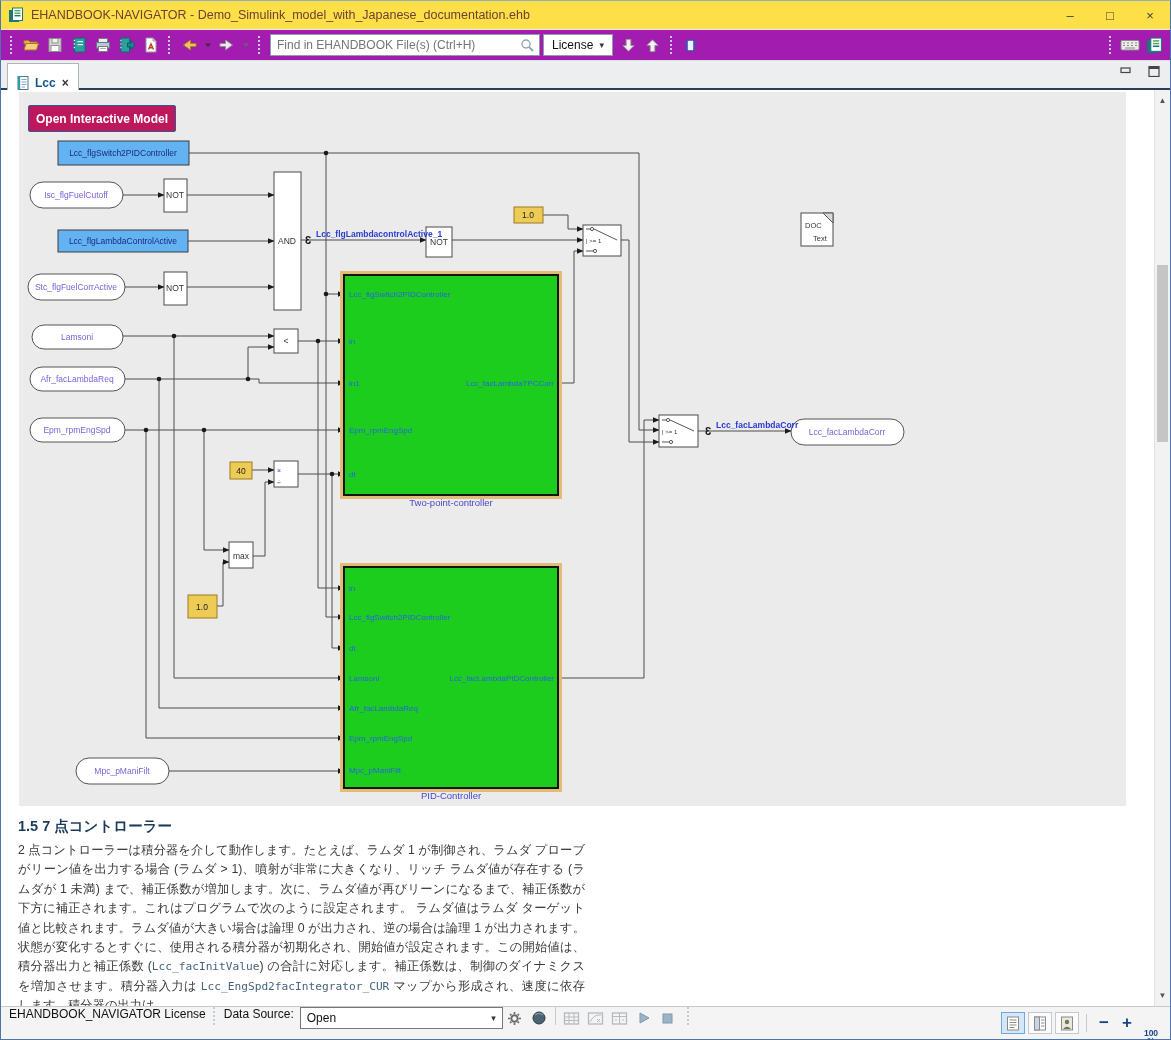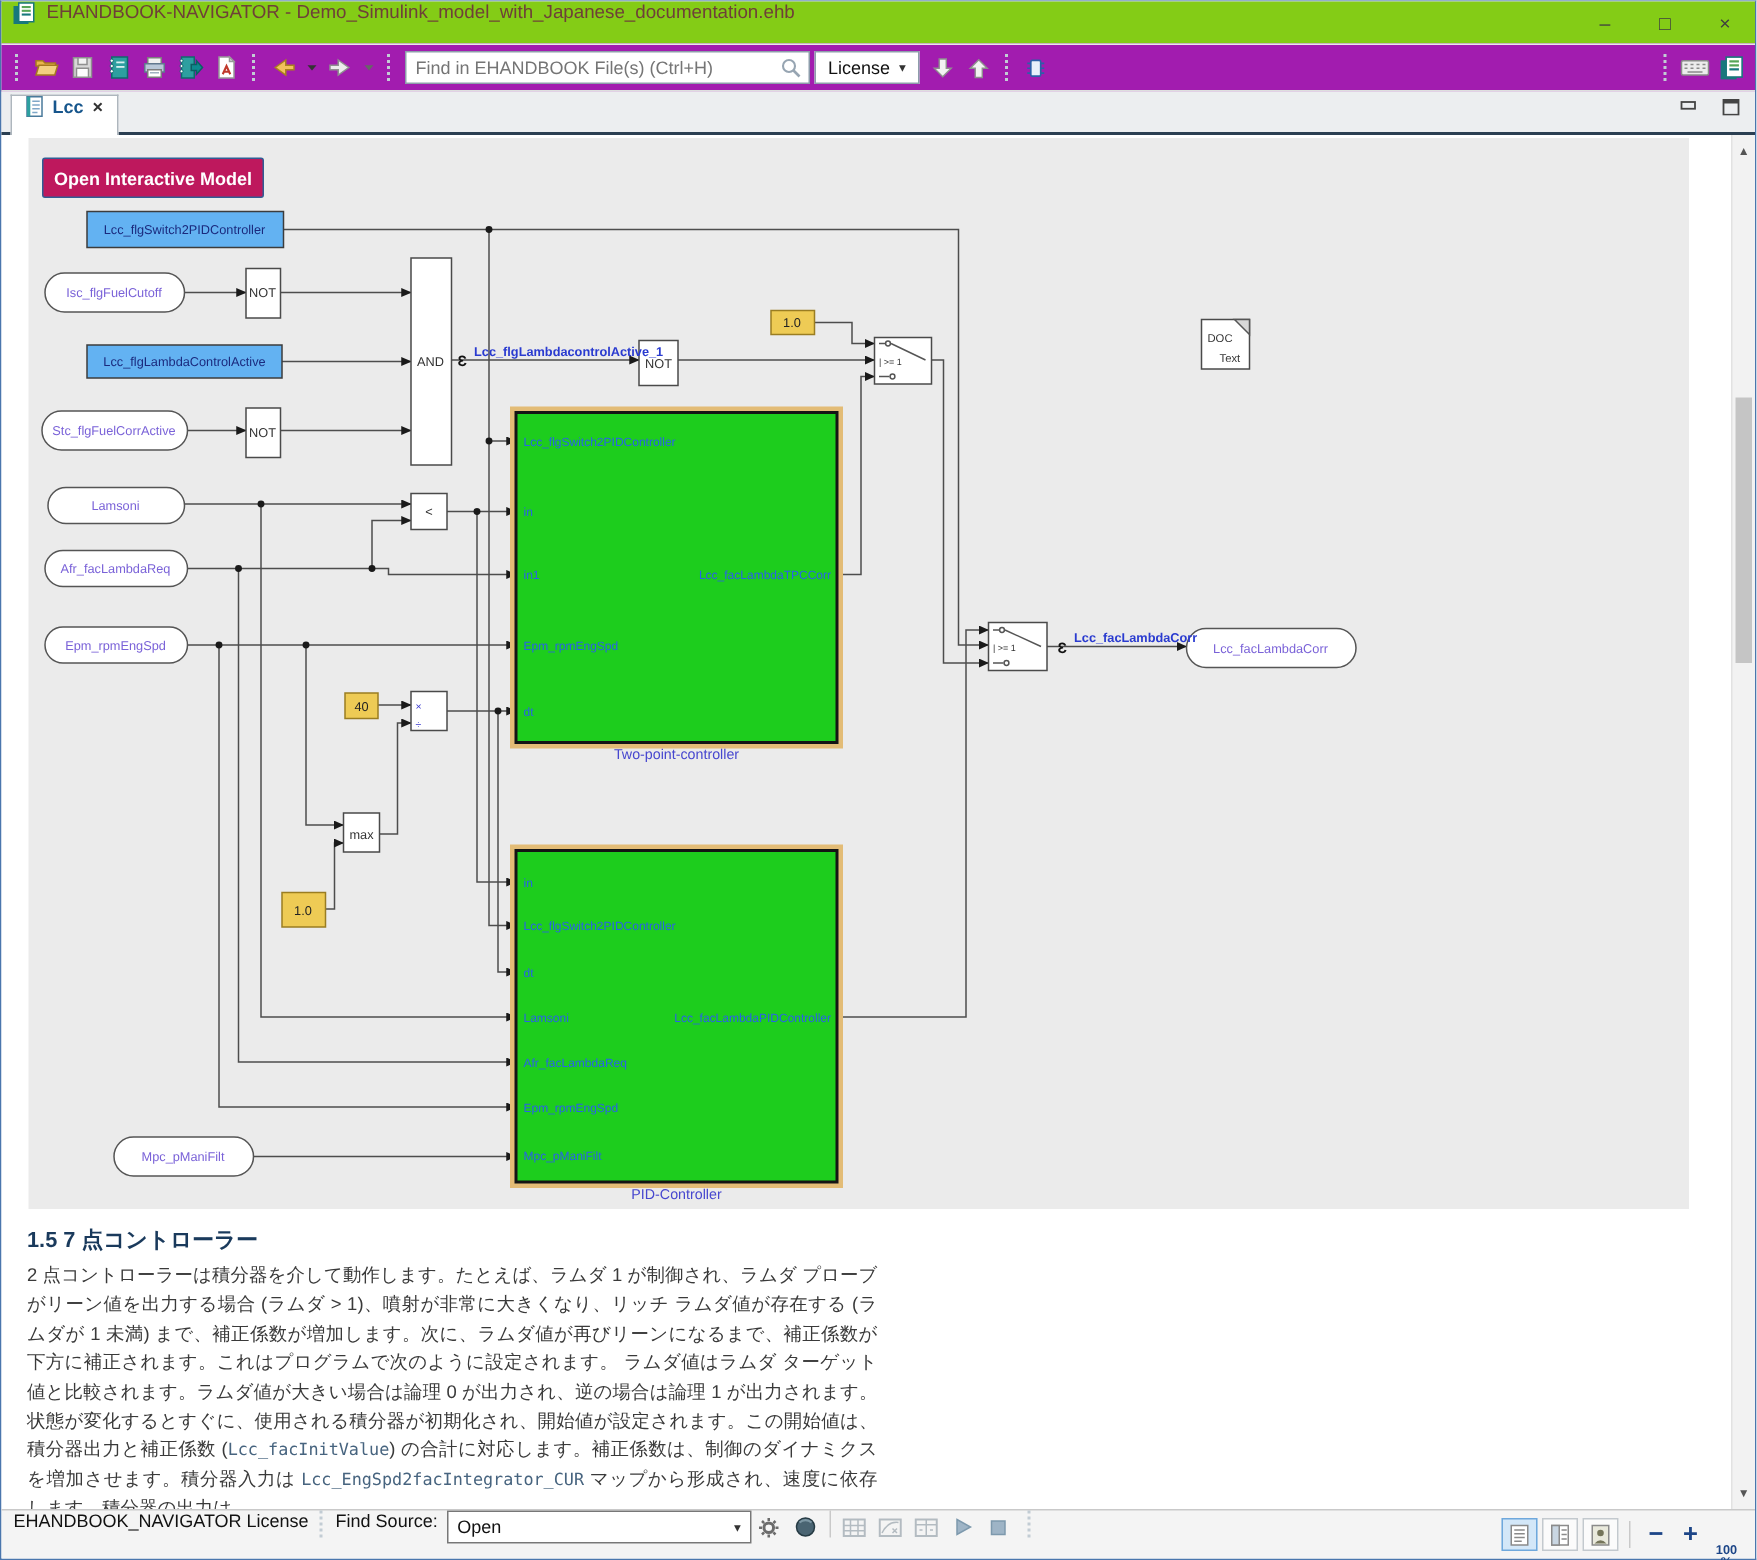--- a/index.html
+++ b/index.html
@@ -1,21 +1,21 @@
 <!DOCTYPE html>
 <html><head>
 <meta charset="utf-8">
 <style>
   * { margin:0; padding:0; box-sizing:border-box; }
   html,body { width:1171px; height:1040px; }
   body { font-family:"Liberation Sans",sans-serif; background:#fff; overflow:hidden; }
   .window { width:1171px; height:1040px; border:1px solid #4a76ad; border-top:1px solid #93aecb; display:flex; flex-direction:column; background:#fff; }
 
   
-  .titlebar { height:28px; display:flex; padding-left:7px; background:#84cc16; }
+  .titlebar { height:28px; display:flex; align-items:center; padding-left:7px; background:#fde047; }
   .title-text { font-size:12.5px; color:#6e4038; margin-left:7px; flex:1; white-space:nowrap; }
   .win-btns { display:flex; }
   .win-btn { width:40px; height:28px; display:flex; align-items:center; justify-content:center; color:#404040; font-size:13px; }
 
   
   .menubar { height:24px; display:flex; align-items:center; padding-left:5px; background:#fff; }
   .menu-item { font-size:12.5px; color:#151515; padding:3px 9px; }
 
   
   .toolbar { height:32px; display:flex; align-items:center; background:#a21caf; border-top:1px solid #e8e8e8; border-bottom:1px solid #dedede; padding:0 4px; }
@@ -23,21 +23,21 @@
   .tbtn { width:24px; height:24px; display:flex; align-items:center; justify-content:center; }
   .tbtn-narrow { width:14px; }
   .searchbox { display:flex; align-items:center; border:1px solid #8d9dab; background:#fff; height:22px; width:270px; padding:0 4px 0 6px; margin:0 3px; }
   .searchbox input { border:none; outline:none; flex:1; font-size:12px; font-family:inherit; color:#444; background:transparent; }
   .contains-btn { display:flex; align-items:center; gap:6px; border:1px solid #8d9dab; background:#fff; height:22px; padding:0 8px; font-size:12px; color:#111; margin-right:4px; }
   .toolbar-spacer { flex:1; }
 
   
   .tabstrip { height:29px; background:#eceef0; position:relative; }
   .tabstrip::after { content:""; position:absolute; left:0; right:0; bottom:0; height:2px; background:#2b3f52; }
-  .tab { position:absolute; left:6px; bottom:0; height:27px; background:#fff; border:1px solid #aeb6bd; border-bottom:none; display:flex; align-items:flex-start; padding:0 9px; gap:6px; z-index:3; }
+  .tab { position:absolute; left:6px; bottom:0; height:27px; background:#fff; border:1px solid #aeb6bd; border-bottom:none; display:flex; align-items:flex-end; padding:0 9px; gap:6px; z-index:3; }
   .tab-label { font-size:12px; color:#17568c; font-weight:bold; }
   .tab-close { font-size:12px; color:#333; font-weight:bold; }
   .pane-btns { position:absolute; right:10px; top:5px; display:flex; gap:16px; z-index:2; }
 
   
   .content { flex:1; position:relative; background:#fff; overflow:hidden; }
   .diagram { position:absolute; left:18px; top:2px; width:1107px; height:714px; background:#ebebeb; }
   .oim-btn { position:absolute; left:9px; top:13px; width:148px; height:27px; background:#be185d; border:1px solid #305c94; border-radius:2px; color:#fff; font-weight:bold; font-size:12px; font-family:inherit; }
   svg.model { position:absolute; left:0; top:0; }
 
@@ -445,21 +445,21 @@
     <div class="vscroll">
       <div class="varrow" style="top:6px">▲</div>
       <div class="vthumb"></div>
       <div class="varrow" style="bottom:6px">▼</div>
     </div>
   </div>
 
   <div class="statusbar">
     <span>EHANDBOOK_NAVIGATOR License</span>
     <div class="sb-sep"></div>
-    <span>Find Source:</span>
+    <span>Data Source:</span>
     <div class="ds-select">
       <span>Open</span>
       <span class="ds-arrow">▾</span>
     </div>
     <span class="sb-icon">
       <svg width="15" height="15" viewBox="0 0 15 15">
         <circle cx="7.5" cy="7.5" r="3.2" fill="none" stroke="#6b6b6b" stroke-width="2"></circle>
         <path d="M7.5 1 V3 M7.5 12 V14 M1 7.5 H3 M12 7.5 H14 M3 3 L4.4 4.4 M10.6 10.6 L12 12 M12 3 L10.6 4.4 M4.4 10.6 L3 12" stroke="#6b6b6b" stroke-width="1.7"></path>
       </svg>
     </span>

